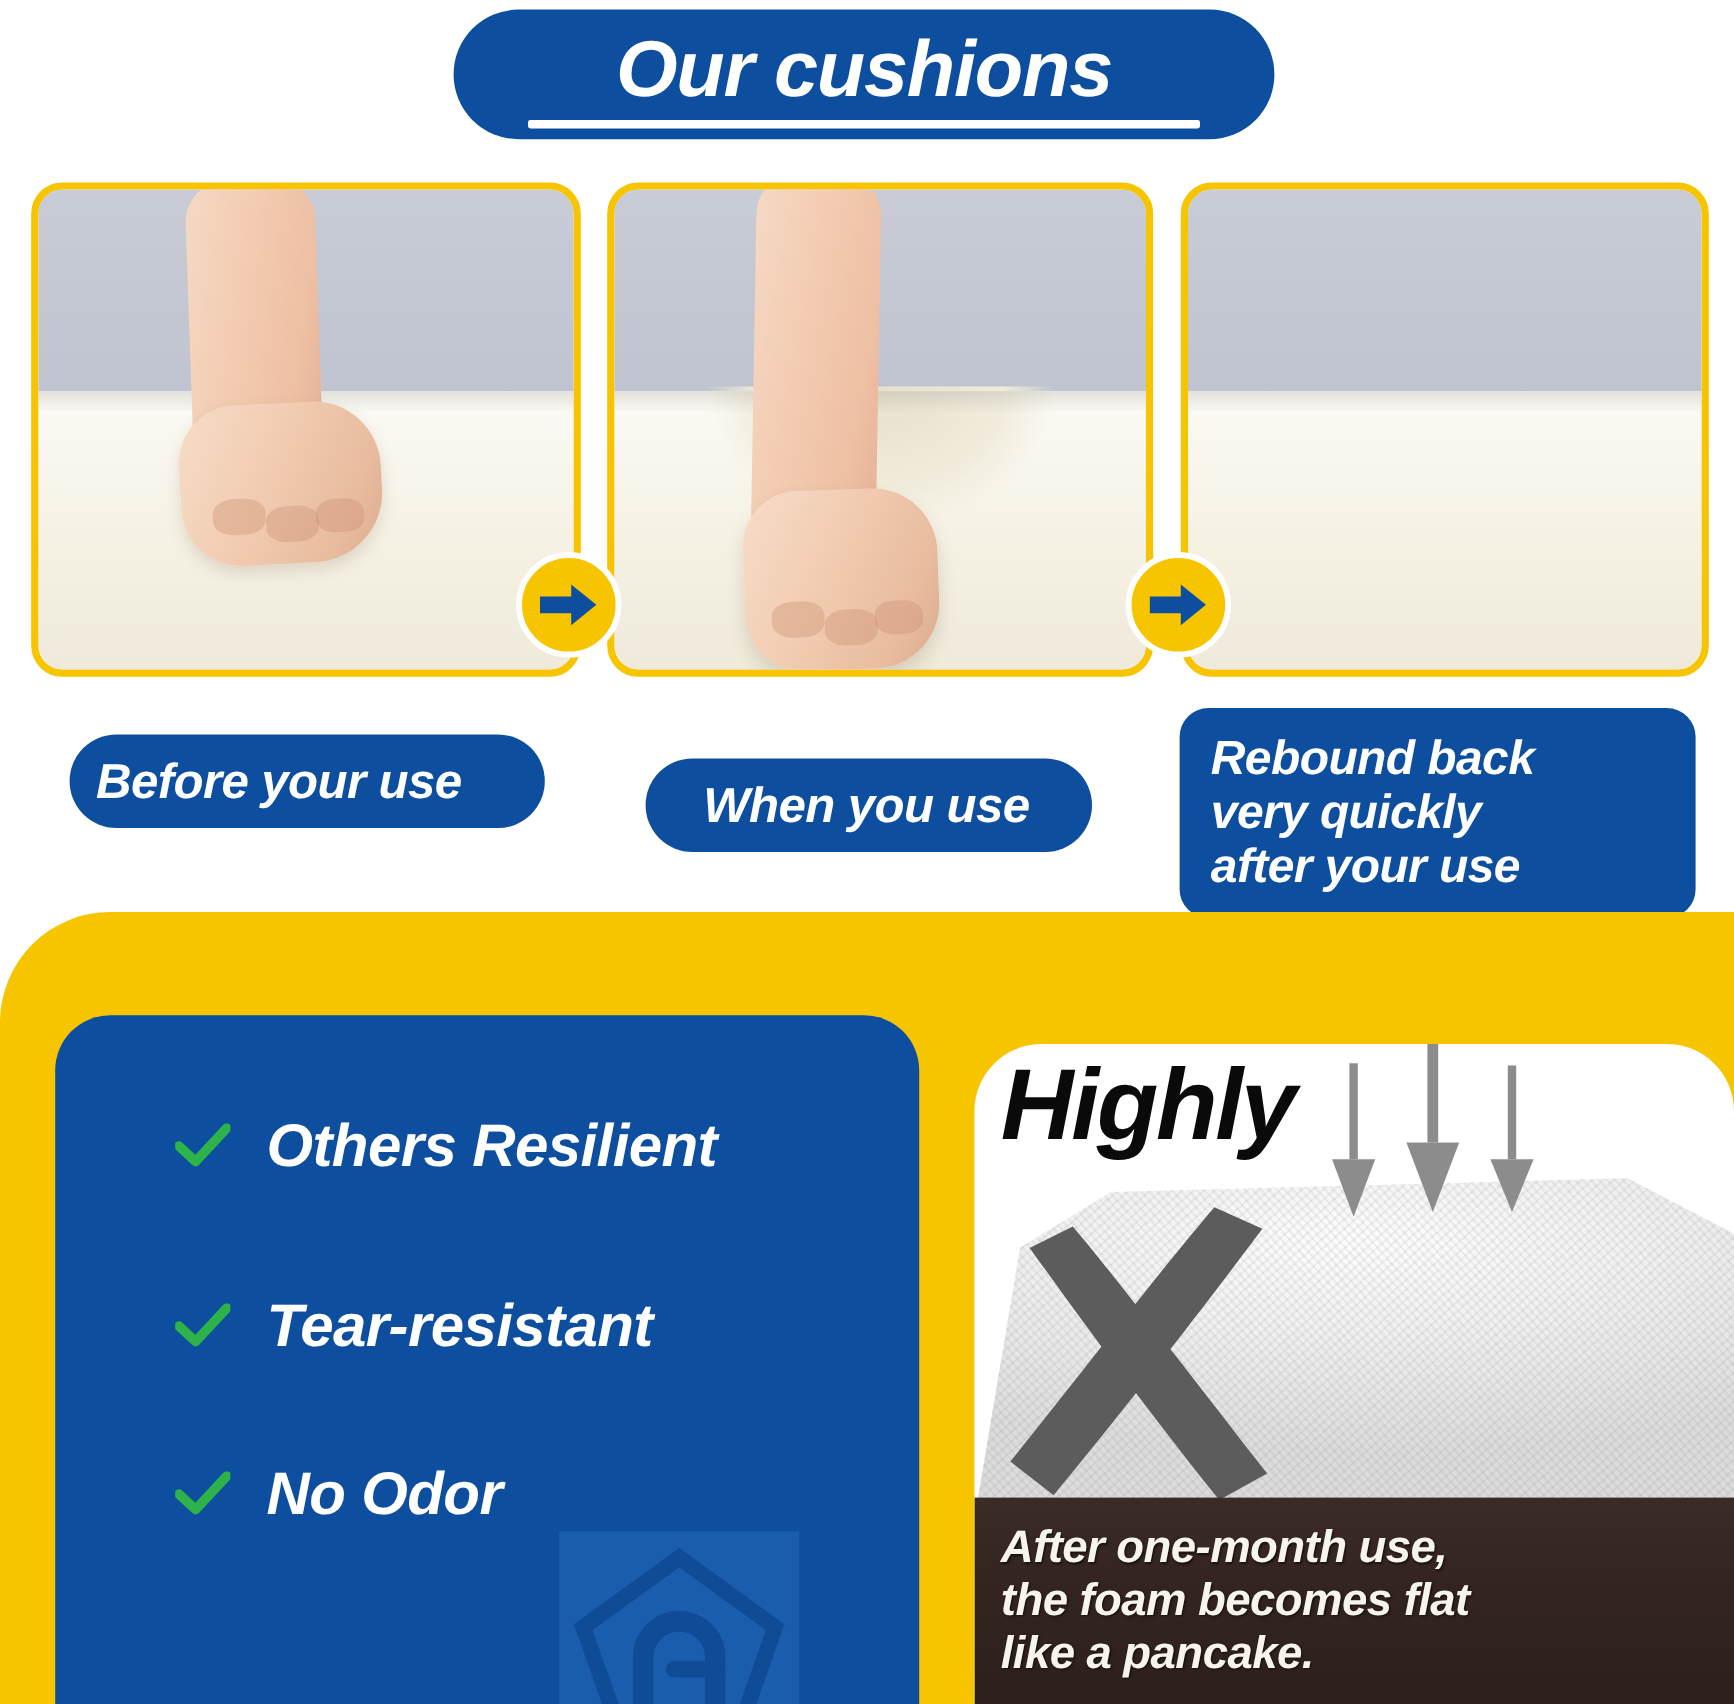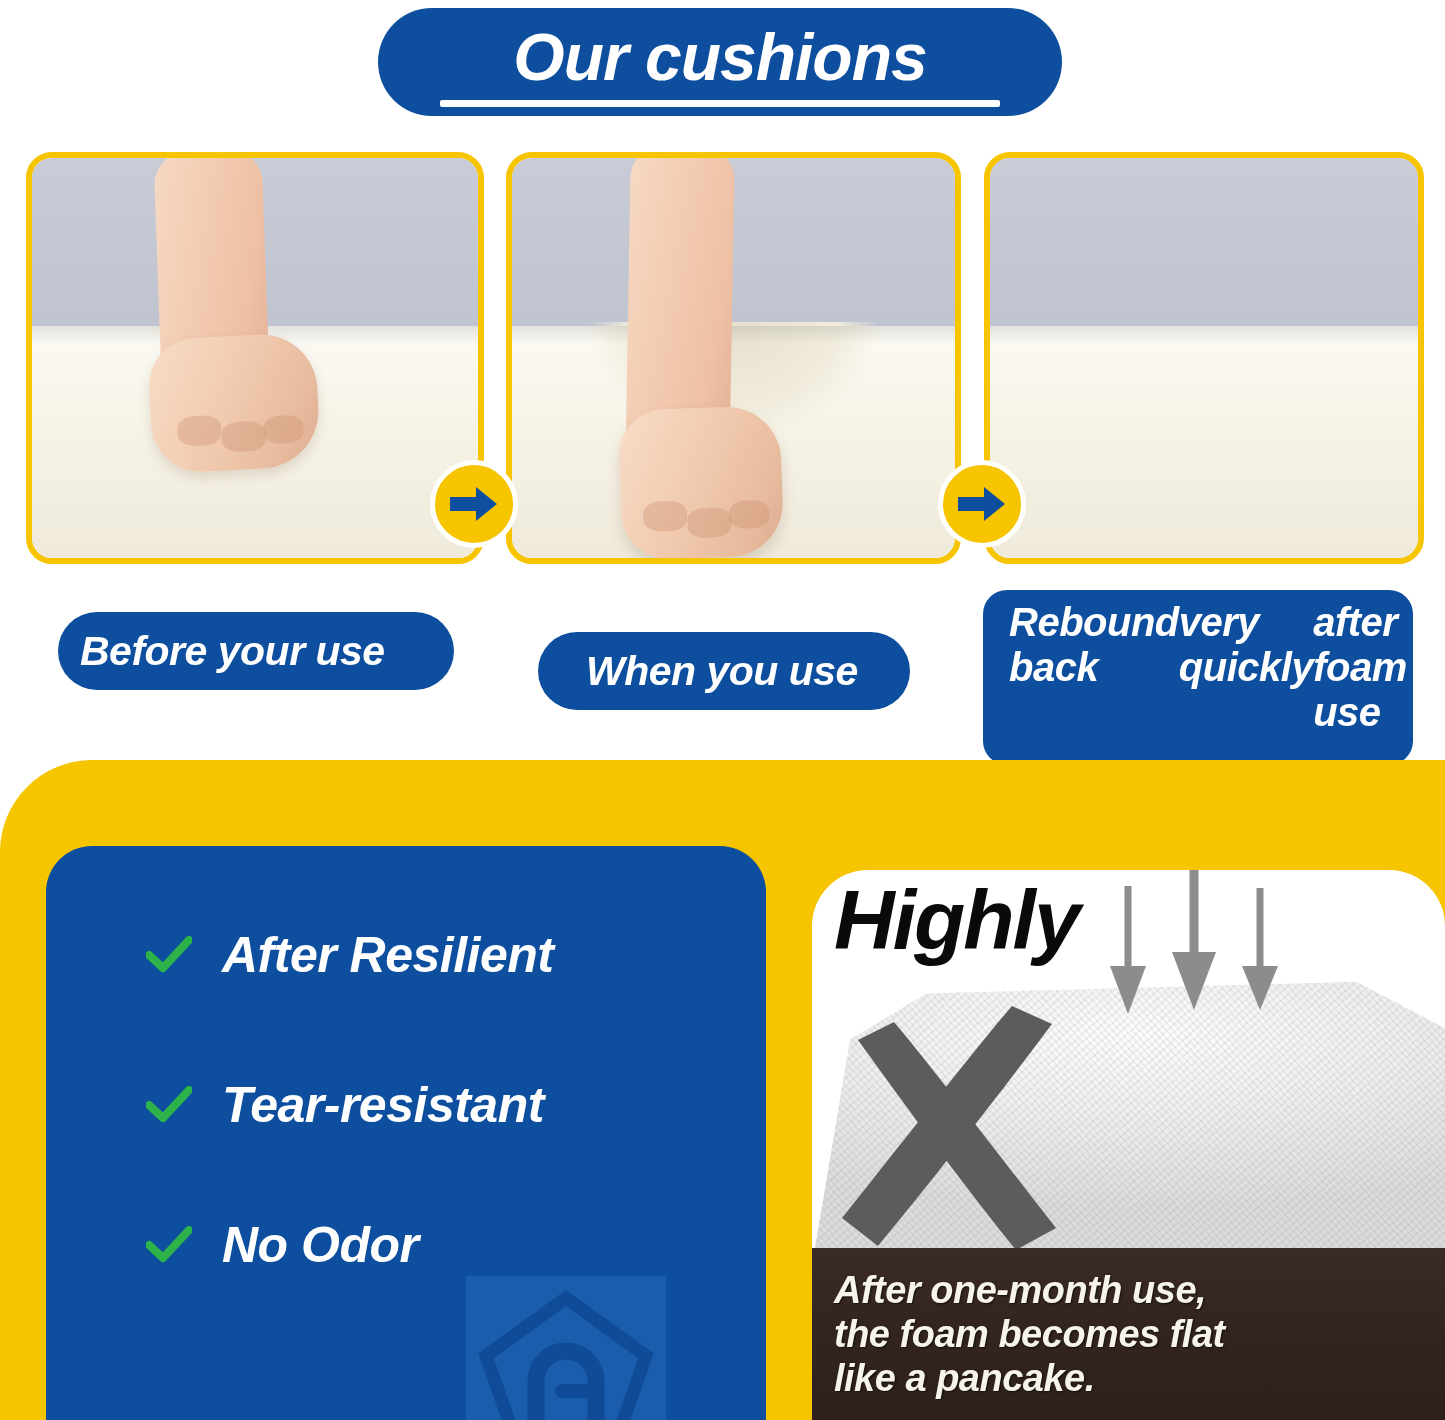--- a/index.html
+++ b/index.html
@@ -127,21 +127,21 @@
     font-size: 41px; padding-left: 22px;
   }
   .label-2 {
     left: 538px; top: 612px; width: 372px; height: 78px;
     font-size: 41px; padding-left: 48px; margin-top: 20px;
   }
   .label-3 {
     left: 983px; top: 590px; width: 430px; height: 175px;
     font-size: 40px; padding: 10px 0 10px 26px;
     border-radius: 24px;
-    flex-direction: row; justify-content: center; align-items: flex-start;
+    flex-direction: column; justify-content: center; align-items: flex-start;
     line-height: 1.12;
   }
 
   
   .yellow-section {
     position: absolute; left: 0; top: 760px;
     width: 1445px; height: 660px;
     background: #f7c400;
     border-top-left-radius: 92px;
   }
@@ -272,32 +272,32 @@
 
   <div class="step-label label-1">
     <span>Before your use</span>
   </div>
   <div class="step-label label-2">
     <span>When you use</span>
   </div>
   <div class="step-label label-3">
     <span>Rebound back</span>
     <span>very  quickly</span>
-    <span>after foam use</span>
+    <span>after your use</span>
   </div>
 
   <div class="yellow-section">
 
     <div class="benefits-panel">
 
       <div class="benefit-row">
         <svg class="check-icon" viewBox="0 0 46 38">
           <polyline points="3,19 17,32 43,4" fill="none" stroke="#2db34a" stroke-width="8" stroke-linecap="round" stroke-linejoin="round"></polyline>
         </svg>
-        <span class="benefit-text">After Resilient</span>
+        <span class="benefit-text">Others Resilient</span>
       </div>
 
       <div class="benefit-row">
         <svg class="check-icon" viewBox="0 0 46 38">
           <polyline points="3,19 17,32 43,4" fill="none" stroke="#2db34a" stroke-width="8" stroke-linecap="round" stroke-linejoin="round"></polyline>
         </svg>
         <span class="benefit-text">Tear-resistant</span>
       </div>
 
       <div class="benefit-row">

